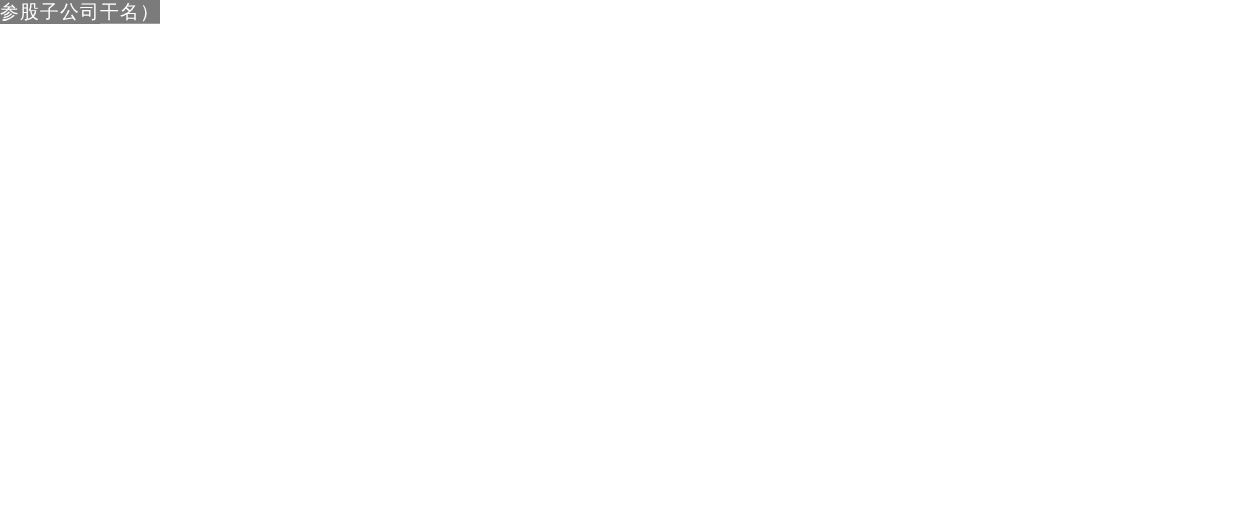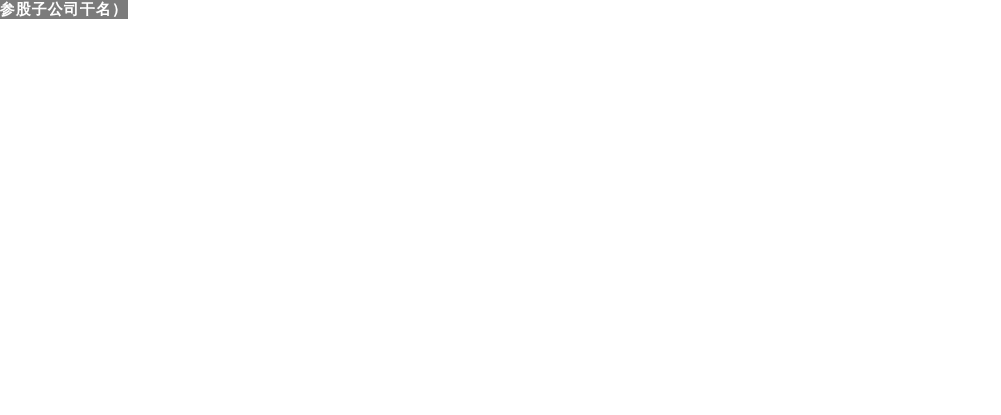--- a/index.html
+++ b/index.html
@@ -18,21 +18,20 @@
   .node {
     position: absolute;
     display: flex;
     align-items: center;
     justify-content: flex-end;
     color: #ffffff;
     font-size: 15px;
     letter-spacing: 1px;
     white-space: nowrap;
     box-sizing: border-box;
-    font-weight: bold;
   }
   .gray  { background: #7b7b7b; }
   .black { background: #1c1c1c; }
   .line {
     position: absolute;
     background: #d6d6d6;
   }
   .group-bg {
     position: absolute;
     background: #cdcdcd;

